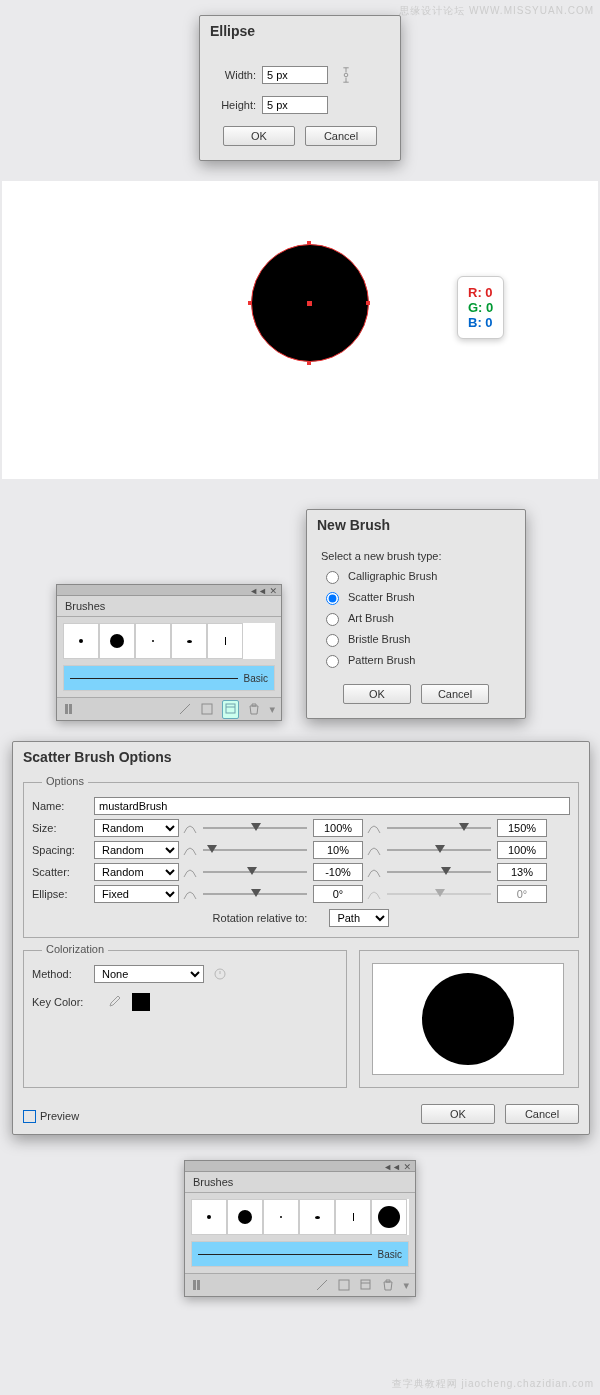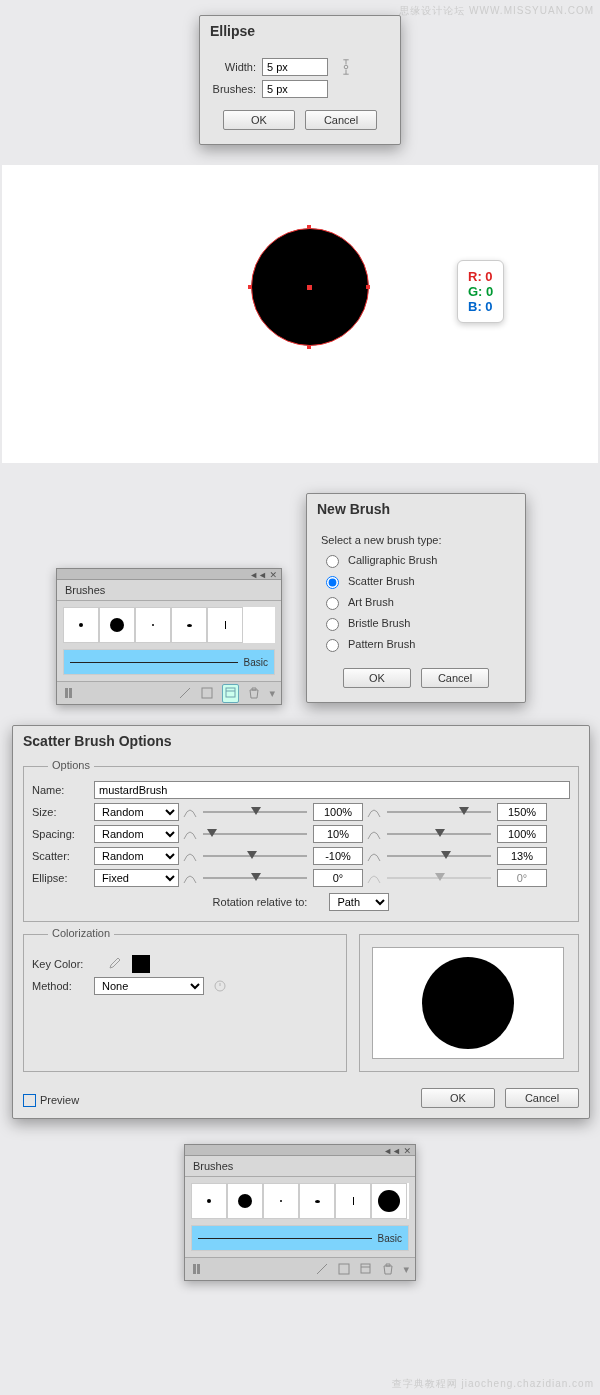--- a/index.html
+++ b/index.html
@@ -9,21 +9,21 @@
 .dlg{background:#e6e6e6;border:1px solid #888;box-shadow:0 5px 15px rgba(0,0,0,.35);border-radius:2px}
 .dlg-title{font-weight:bold;padding:7px 10px;font-size:14px}
 .btn{display:inline-block;background:linear-gradient(#fcfcfc,#e4e4e4);border:1px solid #888;border-radius:2px;padding:3px 0;text-align:center;cursor:pointer;font-size:11px}
 input[type=text]{border:1px solid #888;padding:2px 4px;font-size:11px;background:#fff}
 label{font-size:11px}
 select{border:1px solid #888;background:#fff;font-size:11px;height:18px;padding-left:3px}
 
 
 .ellipse-dlg{position:relative;margin:15px auto 0;width:200px}
 .ellipse-body{padding:8px 12px 14px}
-.e-row{display:flex;align-items:center;margin:4px 0}
+.e-row{display:flex;align-items:center;margin:12px 0}
 .e-row label{width:44px;text-align:right;margin-right:6px}
 .e-row input{width:56px}
 .link-ic{margin-left:10px;width:16px;height:18px;opacity:.6}
 .ellipse-btns{display:flex;gap:10px;justify-content:center;margin-top:12px}
 .ellipse-btns .btn{width:70px}
 
 
 .canvas-wrap{background:#fff;margin:20px 2px 0;height:298px;position:relative}
 .circle-sel{position:absolute;left:249px;top:63px;width:116px;height:116px;border:1px solid #e33;border-radius:50%;background:#000}
 .handle{position:absolute;width:4px;height:4px;background:#e33}
@@ -52,21 +52,21 @@
 .newbrush-dlg{width:218px}
 .nb-body{padding:10px 14px 14px}
 .nb-body .opt{display:flex;align-items:center;margin:5px 0;gap:6px}
 .nb-btns{display:flex;gap:10px;justify-content:center;margin-top:16px}
 .nb-btns .btn{width:66px}
 
 
 .scat-dlg{margin:20px 12px 0;width:576px}
 .scat-body{padding:10px}
 .fset{border:1px solid #aaa;padding:10px 8px 10px;margin-bottom:12px;position:relative}
-.fset .lg{position:absolute;top:-8px;left:24px;background:#e6e6e6;padding:0 4px;font-size:11px;color:#555}
+.fset .lg{position:absolute;top:-8px;left:18px;background:#e6e6e6;padding:0 4px;font-size:11px;color:#555}
 .frow{display:flex;align-items:center;margin:4px 0;gap:4px}
 .frow .lab{width:54px;text-align:left;margin-right:4px}
 .frow select{width:85px}
 .slider{position:relative;height:12px;flex:0 0 104px;margin:0 2px}
 .slider .bar{position:absolute;left:0;right:0;top:5px;height:2px;background:#aaa}
 .slider .tri{position:absolute;top:1px;width:0;height:0;border-left:5px solid transparent;border-right:5px solid transparent;border-top:8px solid #555}
 .valbox{width:40px;text-align:center}
 .curve-ic{width:14px;height:14px;opacity:.5}
 .rot-rel{display:flex;justify-content:center;align-items:center;gap:22px;margin-top:6px}
 .rot-rel select{width:60px}
@@ -98,21 +98,21 @@
   <div class="ellipse-body">
     <div class="e-row">
       <label>Width:</label>
       <input type="text" value="5 px" style="">
       <svg class="link-ic" viewBox="0 0 16 20">
           <path d="M5 2h6M5 18h6M8 2v5M8 13v5" stroke="#555" fill="none"></path>
           <circle cx="8" cy="10" r="2" fill="none" stroke="#555"></circle>
         </svg>
     </div>
     <div class="e-row">
-      <label>Brushes:</label>
+      <label>Height:</label>
       <input type="text" value="5 px" style="">
     </div>
     <div class="ellipse-btns">
       <div class="btn">OK</div>
       <div class="btn">Cancel</div>
     </div>
   </div>
 </div>
 
 <div class="canvas-wrap">
@@ -305,34 +305,34 @@
       </div>
       <div class="rot-rel">
         <span>Rotation relative to:</span>
         <select><option>Path</option></select>
       </div>
     </div>
 
     <div class="col-row">
       <div class="fset col-left">
         <span class="lg">Colorization</span>
-        <div class="frow" style="margin-top:10px">
-          <span class="lab" style="width:60px">Key Color:</span>
-          <svg class="eyedrop" width="16" height="16">
-              <path d="M12 2l2 2-7 7-3 1 1-3z" fill="none" stroke="#555"></path>
-            </svg>
-          <span class="key-sw"></span>
-        </div>
         <div class="frow">
           <span class="lab">Method:</span>
           <select style="width:110px"><option>None</option></select>
           <svg class="tip-ic" viewBox="0 0 12 12">
               <circle cx="6" cy="6" r="5" fill="none" stroke="#888"></circle>
               <path d="M6 3v3" stroke="#888"></path>
             </svg>
+        </div>
+        <div class="frow" style="margin-top:10px">
+          <span class="lab" style="width:60px">Key Color:</span>
+          <svg class="eyedrop" width="16" height="16">
+              <path d="M12 2l2 2-7 7-3 1 1-3z" fill="none" stroke="#555"></path>
+            </svg>
+          <span class="key-sw"></span>
         </div>
       </div>
       <div class="fset" style="flex:0 0 210px;padding:4px">
         <div class="preview-box">
             <div class="cir"></div>
           </div>
       </div>
     </div>
 
     <div style="display:flex;align-items:center">

